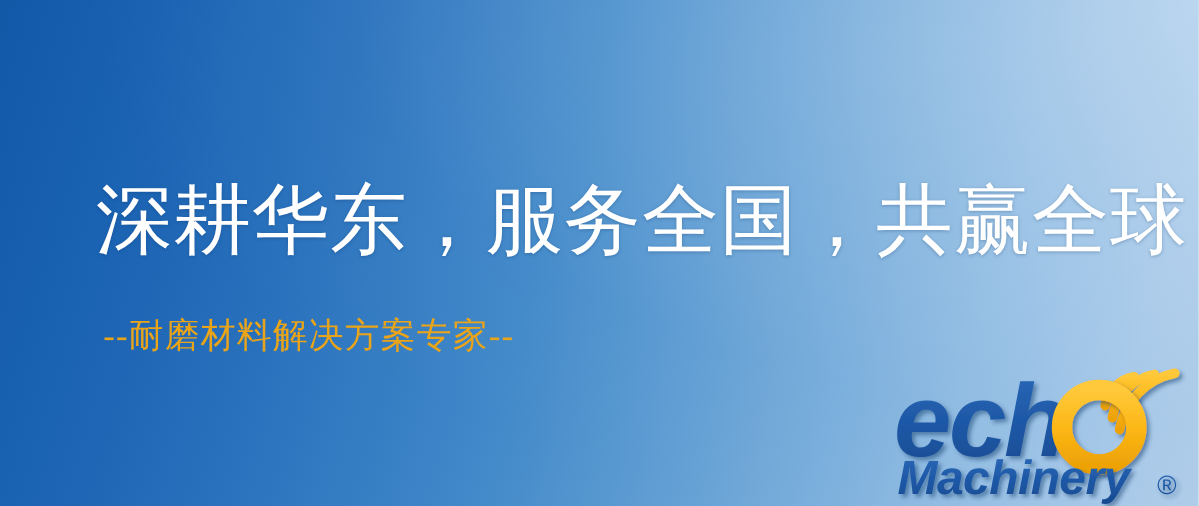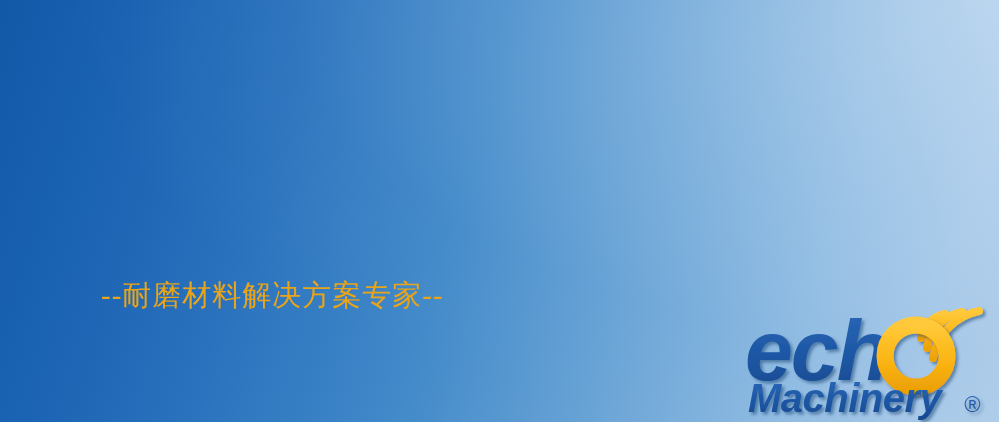--- a/index.html
+++ b/index.html
@@ -57,21 +57,21 @@
     white-space: nowrap;
     text-shadow: 0 1px 3px rgba(10,50,100,0.30);
   }
 
   
   .subtitle {
     position: absolute;
     left: 86px;
     top: 266px;
     z-index: 3;
-    margin: 15px;
+    margin: 0;
     font-family: "Liberation Serif", "DejaVu Serif", serif;
     font-weight: 400;
     font-size: 29px;
     line-height: 1;
     color: #e9a419;
     letter-spacing: 1px;
     white-space: nowrap;
   }
 
   
@@ -84,20 +84,21 @@
     z-index: 4;
     font-style: italic;
   }
   .logo svg { display: block; width: 100%; height: 100%; }
 </style>
 </head>
 <body>
 
 <div id="banner">
 
+  <h1 class="headline">深耕华东，服务全国，共赢全球</h1>
 
   <p class="subtitle">--耐磨材料解决方案专家--</p>
 
   <div class="logo">
     <svg viewBox="0 0 252 126" xmlns="http://www.w3.org/2000/svg" aria-hidden="true">
       <defs>
         <filter id="logoShadow" x="-20%" y="-20%" width="150%" height="150%">
           <feDropShadow dx="2.5" dy="2.5" stdDeviation="1.6" flood-color="#0c2f5e" flood-opacity="0.45"></feDropShadow>
         </filter>
         <linearGradient id="blueGrad" x1="0" y1="0" x2="0" y2="1">

